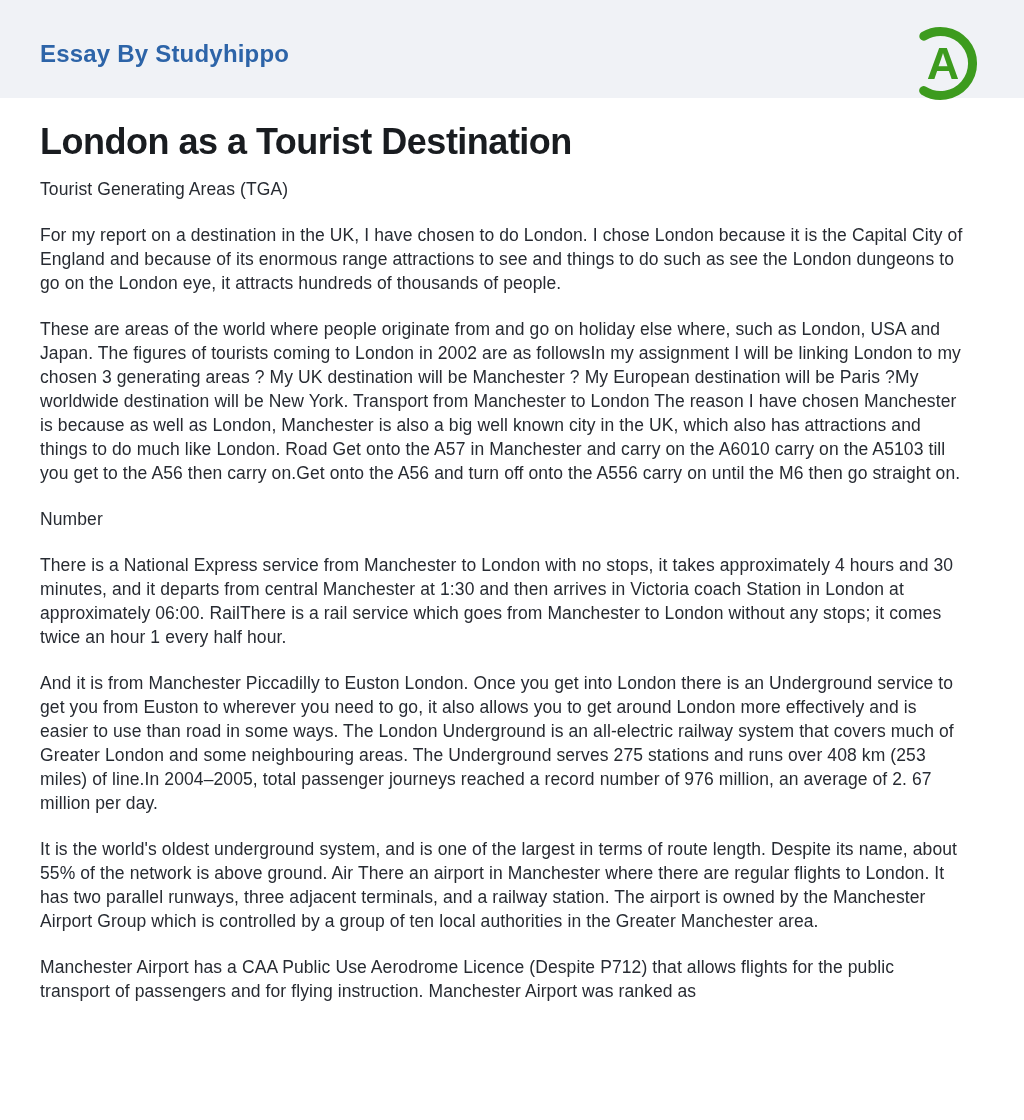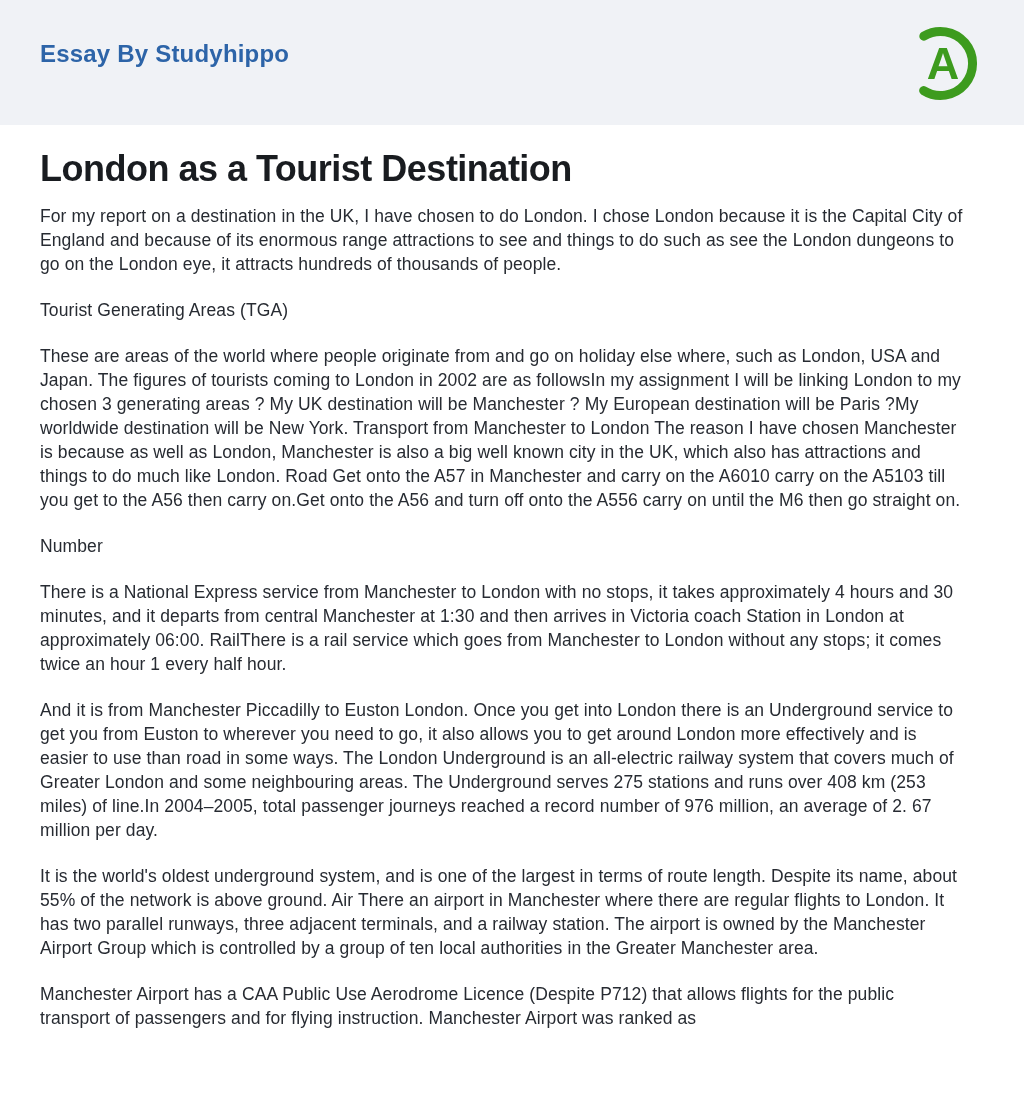--- a/index.html
+++ b/index.html
@@ -10,21 +10,21 @@
   }
   .page {
     width: 1024px;
     height: 1120px;
     background: #ffffff;
     overflow: hidden;
     position: relative;
   }
   .site-header {
     background: #f0f2f6;
-    height: 125px;
+    height: 98px;
     position: relative;
     padding: 40px 40px 0 40px;
   }
   .byline {
     color: #2d64a8;
     font-size: 24px;
     font-weight: 700;
     letter-spacing: 0.2px;
     line-height: 1.2;
   }
@@ -76,22 +76,22 @@
 
         <path d="M 17.8 14.2 A 32 32 0 1 1 17.6 68.6" fill="none" stroke="#3d9b1e" stroke-width="9" stroke-linecap="round"></path>
         <text x="37" y="56.5" text-anchor="middle" font-family="Liberation Sans, sans-serif" font-size="45" font-weight="700" fill="#3d9b1e">A</text>
       </svg>
     </div>
   </div>
 
   <div class="content article">
     <h1 class="page-title">London as a Tourist Destination</h1>
 
+    <p>Tourist Generating Areas (TGA)</p>
     <p>For my report on a destination in the UK, I have chosen to do London. I chose London because it is the Capital City of England and because of its enormous range attractions to see and things to do such as see the London dungeons to go on the London eye, it attracts hundreds of thousands of people.</p>
-    <p>Tourist Generating Areas (TGA)</p>
     <p>These are areas of the world where people originate from and go on holiday else where, such as London, USA and Japan. The figures of tourists coming to London in 2002 are as followsIn my assignment I will be linking London to my chosen 3 generating areas ? My UK destination will be Manchester ? My European destination will be Paris ?My worldwide destination will be New York. Transport from Manchester to London The reason I have chosen Manchester is because as well as London, Manchester is also a big well known city in the UK, which also has attractions and things to do much like London. Road Get onto the A57 in Manchester and carry on the A6010 carry on the A5103 till you get to the A56 then carry on.Get onto the A56 and turn off onto the A556 carry on until the M6 then go straight on.</p>
     <p>Number</p>
     <p>There is a National Express service from Manchester to London with no stops, it takes approximately 4 hours and 30 minutes, and it departs from central Manchester at 1:30 and then arrives in Victoria coach Station in London at approximately 06:00. RailThere is a rail service which goes from Manchester to London without any stops; it comes twice an hour 1 every half hour.</p>
     <p>And it is from Manchester Piccadilly to Euston London. Once you get into London there is an Underground service to get you from Euston to wherever you need to go, it also allows you to get around London more effectively and is easier to use than road in some ways. The London Underground is an all-electric railway system that covers much of Greater London and some neighbouring areas. The Underground serves 275 stations and runs over 408 km (253 miles) of line.In 2004–2005, total passenger journeys reached a record number of 976 million, an average of 2. 67 million per day.</p>
     <p>It is the world's oldest underground system, and is one of the largest in terms of route length. Despite its name, about 55% of the network is above ground. Air There an airport in Manchester where there are regular flights to London. It has two parallel runways, three adjacent terminals, and a railway station. The airport is owned by the Manchester Airport Group which is controlled by a group of ten local authorities in the Greater Manchester area.</p>
     <p>Manchester Airport has a CAA Public Use Aerodrome Licence (Despite P712) that allows flights for the public transport of passengers and for flying instruction. Manchester Airport was ranked as</p>
   </div>
 
 </div>
 

